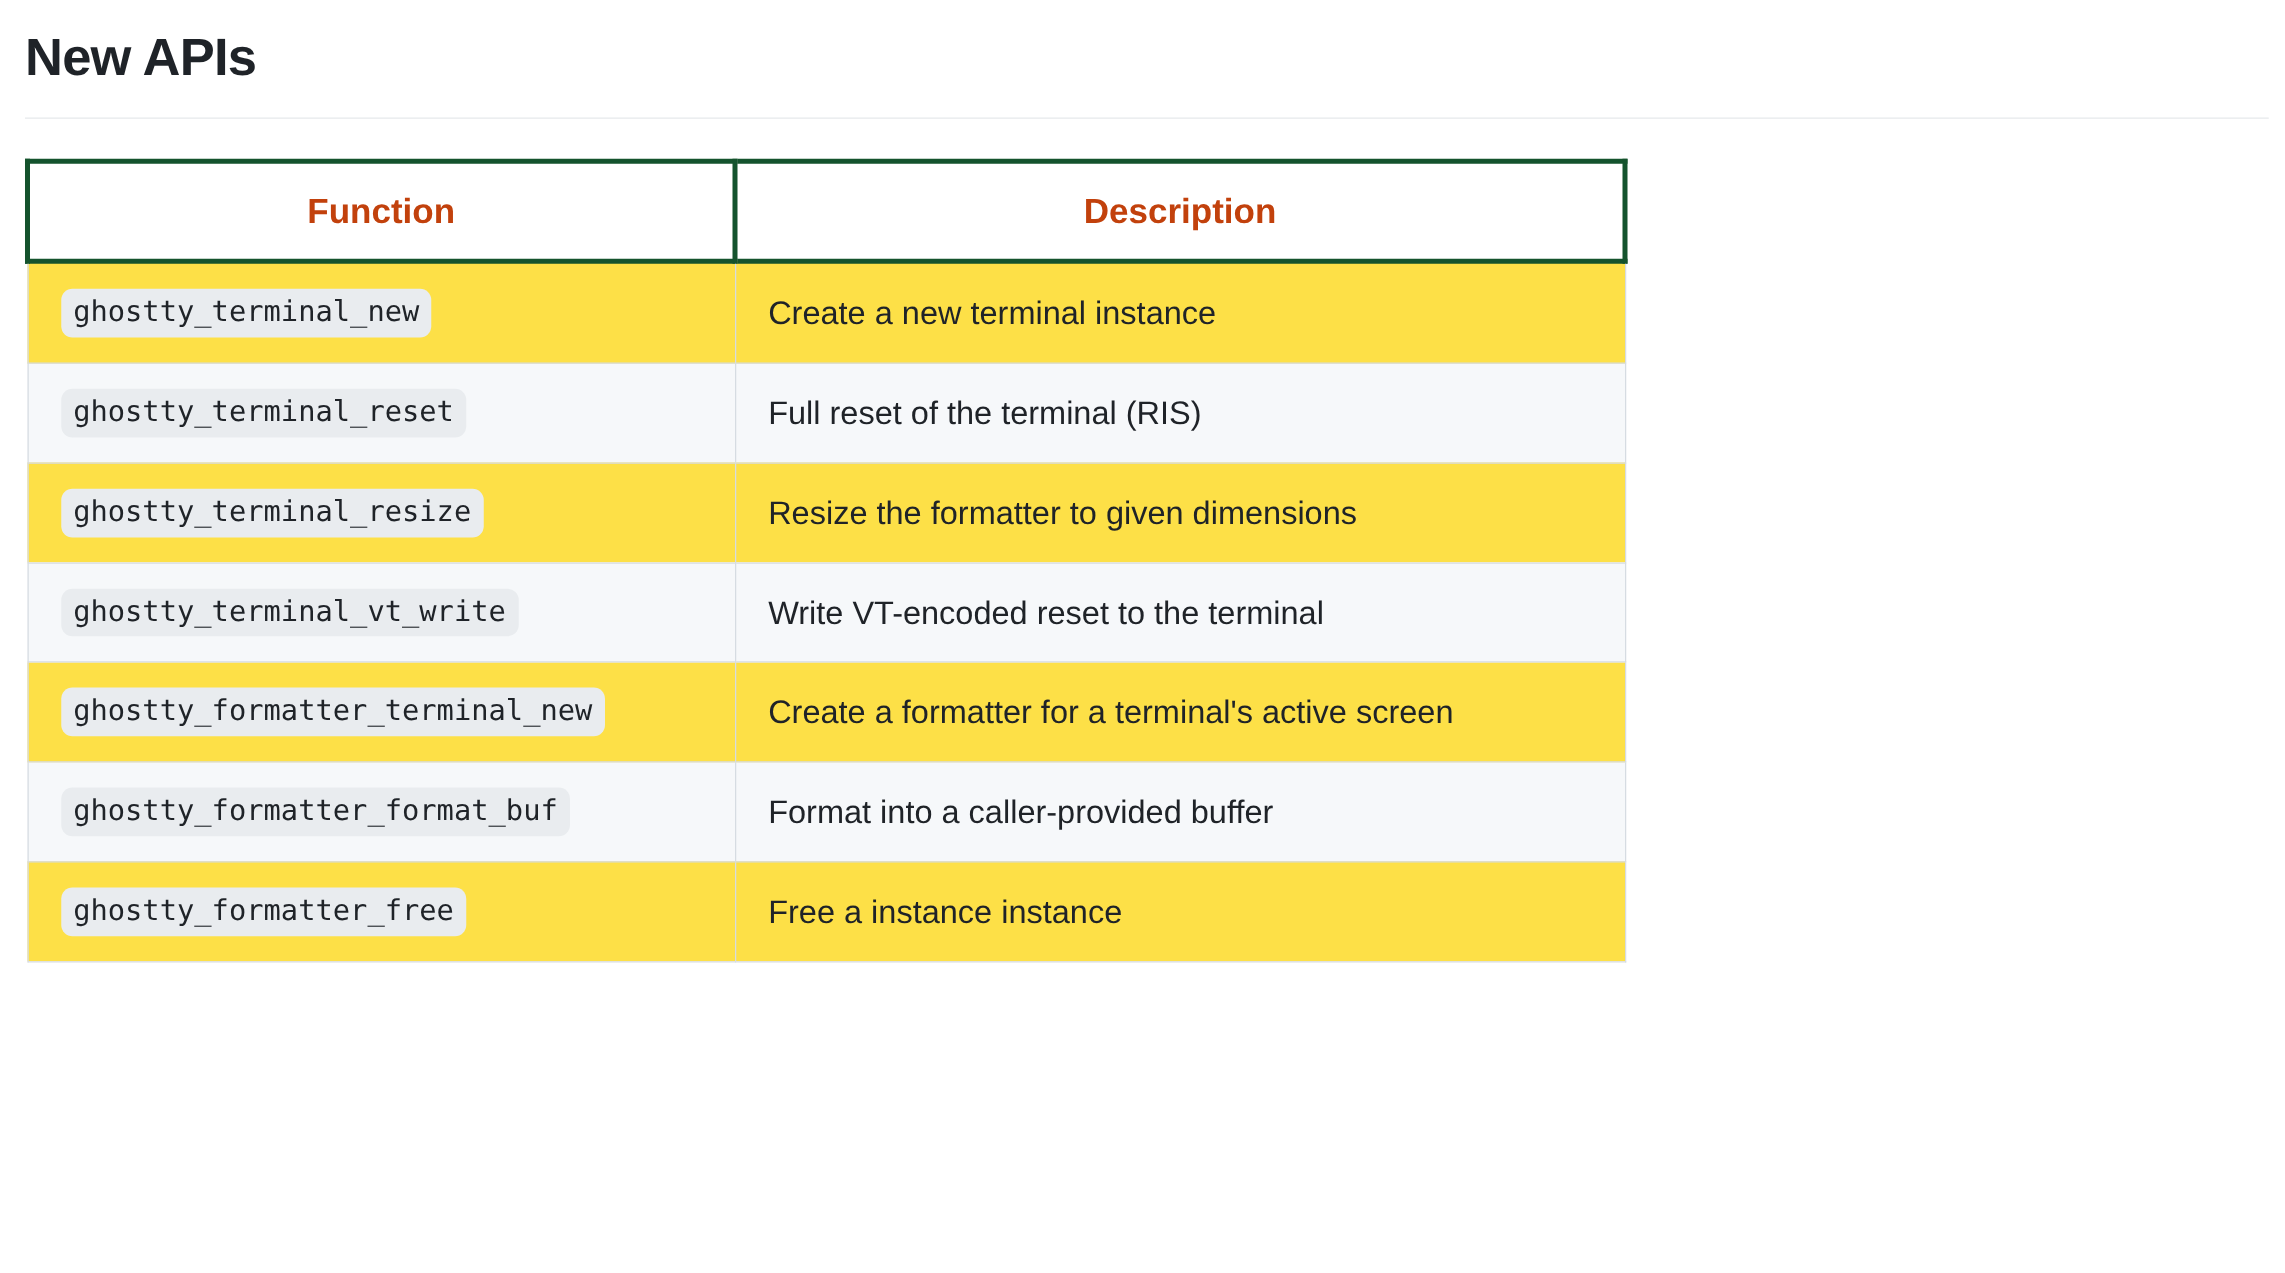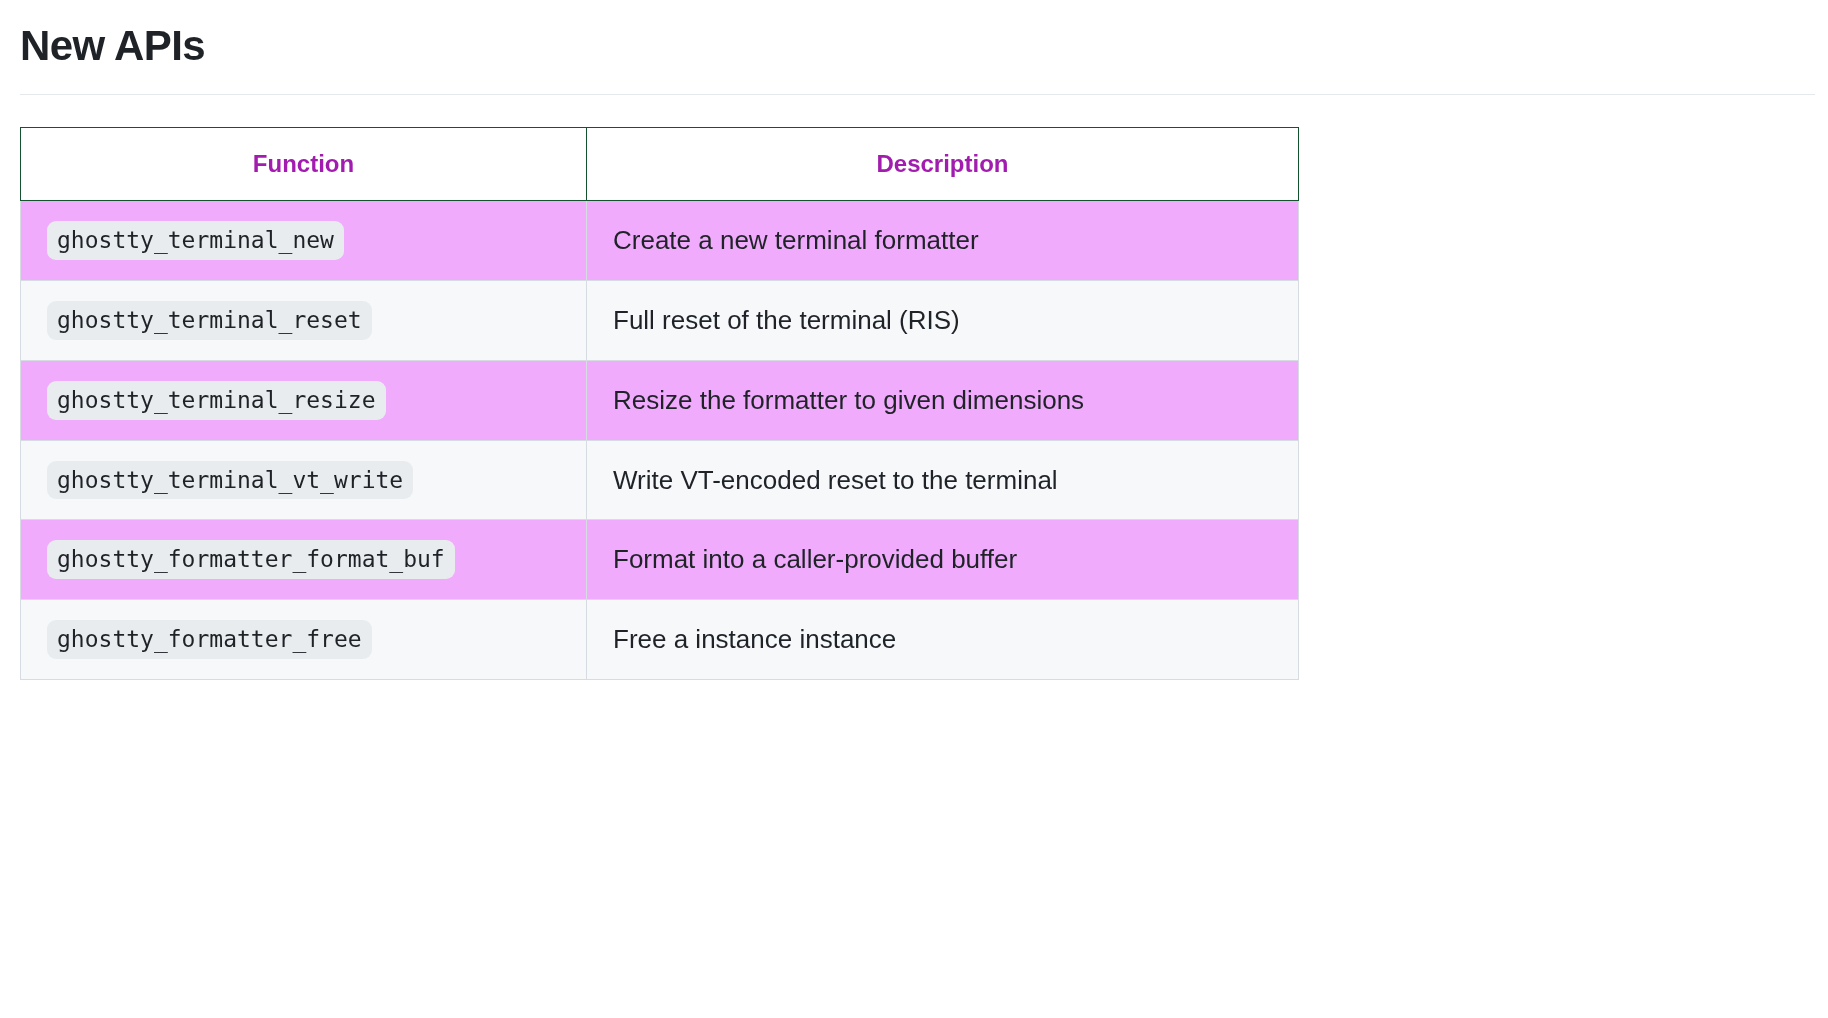--- a/index.html
+++ b/index.html
@@ -51,36 +51,36 @@
     border-spacing: 0;
     table-layout: fixed;
     width: 1278px;
     border: 1px solid #d6dce2;
   }
 
   table.api-table col.col-fn { width: 566px; }
   table.api-table col.col-desc { width: 712px; }
 
   table.api-table th {
-    border: 1px solid #14532d;
+    border: 4px solid #14532d;
     padding: 22px 26px;
-    font-size: 24px;
+    font-size: 28px;
     font-weight: bold;
     text-align: center;
-    color: #a21caf;
+    color: #c2410c;
     background: #ffffff;
   }
 
   table.api-table td {
     border: 1px solid #d6dce2;
     padding: 20px 26px;
     font-size: 26px;
     color: #1f2328;
     vertical-align: middle;
-    background: #f0abfc;
+    background: #fde047;
   }
 
   table.api-table tbody tr:nth-child(even) td {
     background: #f6f8fa;
   }
 
   td.fn-cell {
     white-space: nowrap;
   }
 
@@ -119,33 +119,37 @@
       </colgroup>
       <thead>
         <tr>
           <th>Function</th>
           <th>Description</th>
         </tr>
       </thead>
       <tbody id="table-body">
           <tr>
             <td class="fn-cell"><code class="fn-code">ghostty_terminal_new</code></td>
-            <td class="desc-cell">Create a new terminal formatter</td>
+            <td class="desc-cell">Create a new terminal instance</td>
           </tr>
           <tr>
             <td class="fn-cell"><code class="fn-code">ghostty_terminal_reset</code></td>
             <td class="desc-cell">Full reset of the terminal (RIS)</td>
           </tr>
           <tr>
             <td class="fn-cell"><code class="fn-code">ghostty_terminal_resize</code></td>
             <td class="desc-cell">Resize the formatter to given dimensions</td>
           </tr>
           <tr>
             <td class="fn-cell"><code class="fn-code">ghostty_terminal_vt_write</code></td>
             <td class="desc-cell">Write VT-encoded reset to the terminal</td>
+          </tr>
+          <tr>
+            <td class="fn-cell"><code class="fn-code">ghostty_formatter_terminal_new</code></td>
+            <td class="desc-cell">Create a formatter for a terminal's active screen</td>
           </tr>
           <tr>
             <td class="fn-cell"><code class="fn-code">ghostty_formatter_format_buf</code></td>
             <td class="desc-cell">Format into a caller-provided buffer</td>
           </tr>
           <tr>
             <td class="fn-cell"><code class="fn-code">ghostty_formatter_free</code></td>
             <td class="desc-cell">Free a instance instance</td>
           </tr>
         </tbody>

